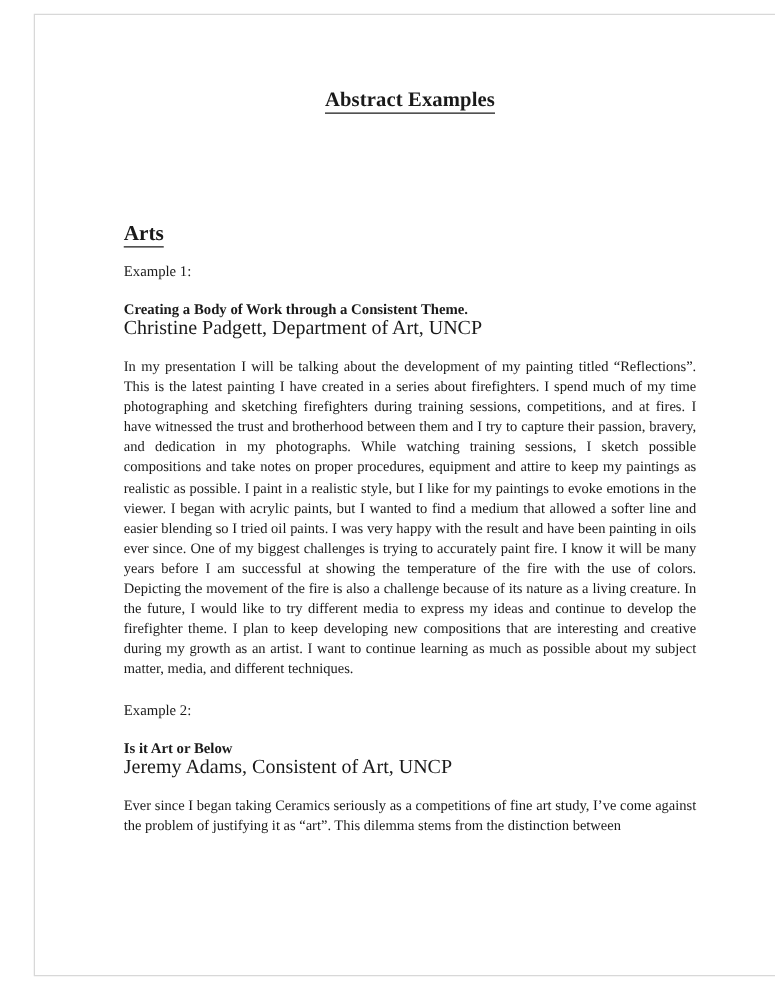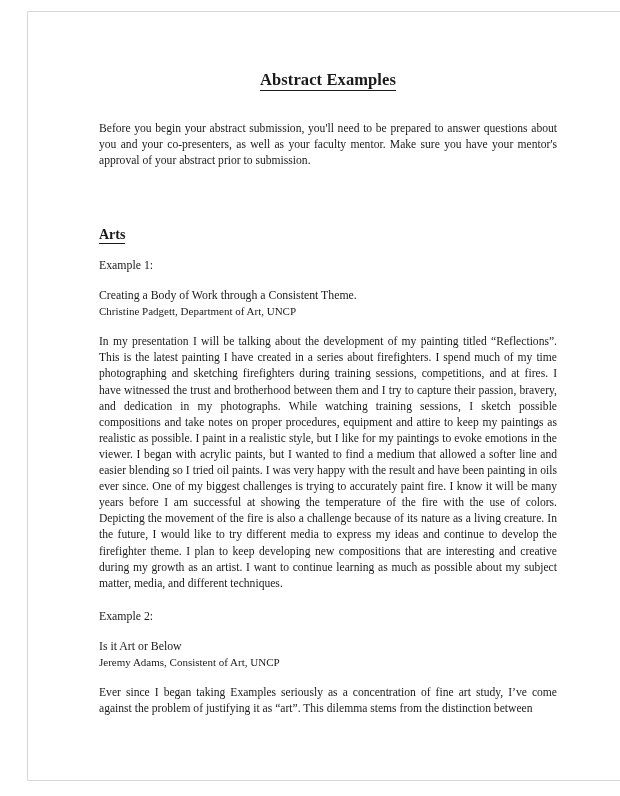--- a/index.html
+++ b/index.html
@@ -52,46 +52,46 @@
   .para {
     font-size: 11.6px;
     line-height: 16.1px;
     text-align: justify;
     text-justify: inter-word;
     margin: 0;
     hyphens: none;
   }
 
   .section-heading {
-    font-size: 14px;
+    font-size: 17px;
     font-weight: bold;
     line-height: 16px;
     margin: 0;
   }
   .section-heading span {
     border-bottom: 1.3px solid #1a1a1a;
     padding-bottom: 0.5px;
   }
 
   .example-label {
     font-size: 11.8px;
     font-weight: normal;
     line-height: 16px;
     margin: 0;
   }
 
   .abstract-title {
     font-size: 11.8px;
-    font-weight: normal;
+    font-weight: bold;
     line-height: 16px;
     margin: 0;
   }
 
   .abstract-author {
-    font-size: 11px;
+    font-size: 16px;
     line-height: 16px;
     margin: 0;
   }
 
   
   .gap-title-intro { height: 31px; }
   .gap-intro-below { height: 23px; }
   .gap-below-arts { height: 35px; }
   .gap-arts-ex1    { height: 14px; }
   .gap-ex1-title   { height: 14px; }
@@ -103,21 +103,20 @@
 </head>
 <body>
 
 <div class="page-sheet">
   <div class="page-body">
 
     <h1 class="doc-title"><span>Abstract Examples</span></h1>
 
     <div class="gap-title-intro"></div>
 
-    <p class="para">Before you begin your abstract submission, you'll need to be prepared to answer questions about you and your co-presenters, as well as your faculty mentor. Make sure you have your mentor's approval of your abstract prior to submission.</p>
 
     <div class="gap-intro-below"></div>
 
 
     <div class="gap-below-arts"></div>
 
     <h2 class="section-heading"><span>Arts</span></h2>
 
     <div class="gap-arts-ex1"></div>
 
@@ -136,16 +135,16 @@
 
     <p class="example-label">Example 2:</p>
 
     <div class="gap-ex2-title"></div>
 
     <p class="abstract-title">Is it Art or Below</p>
     <p class="abstract-author">Jeremy Adams, Consistent of Art, UNCP</p>
 
     <div class="gap-author-body2"></div>
 
-    <p class="para">Ever since I began taking Examples seriously as a concentration of fine art study, I’ve come against the problem of justifying it as “art”. This dilemma stems from the distinction between</p>
+    <p class="para">Ever since I began taking Ceramics seriously as a competitions of fine art study, I’ve come against the problem of justifying it as “art”. This dilemma stems from the distinction between</p>
 
   </div>
 </div>
 
 </body></html>

